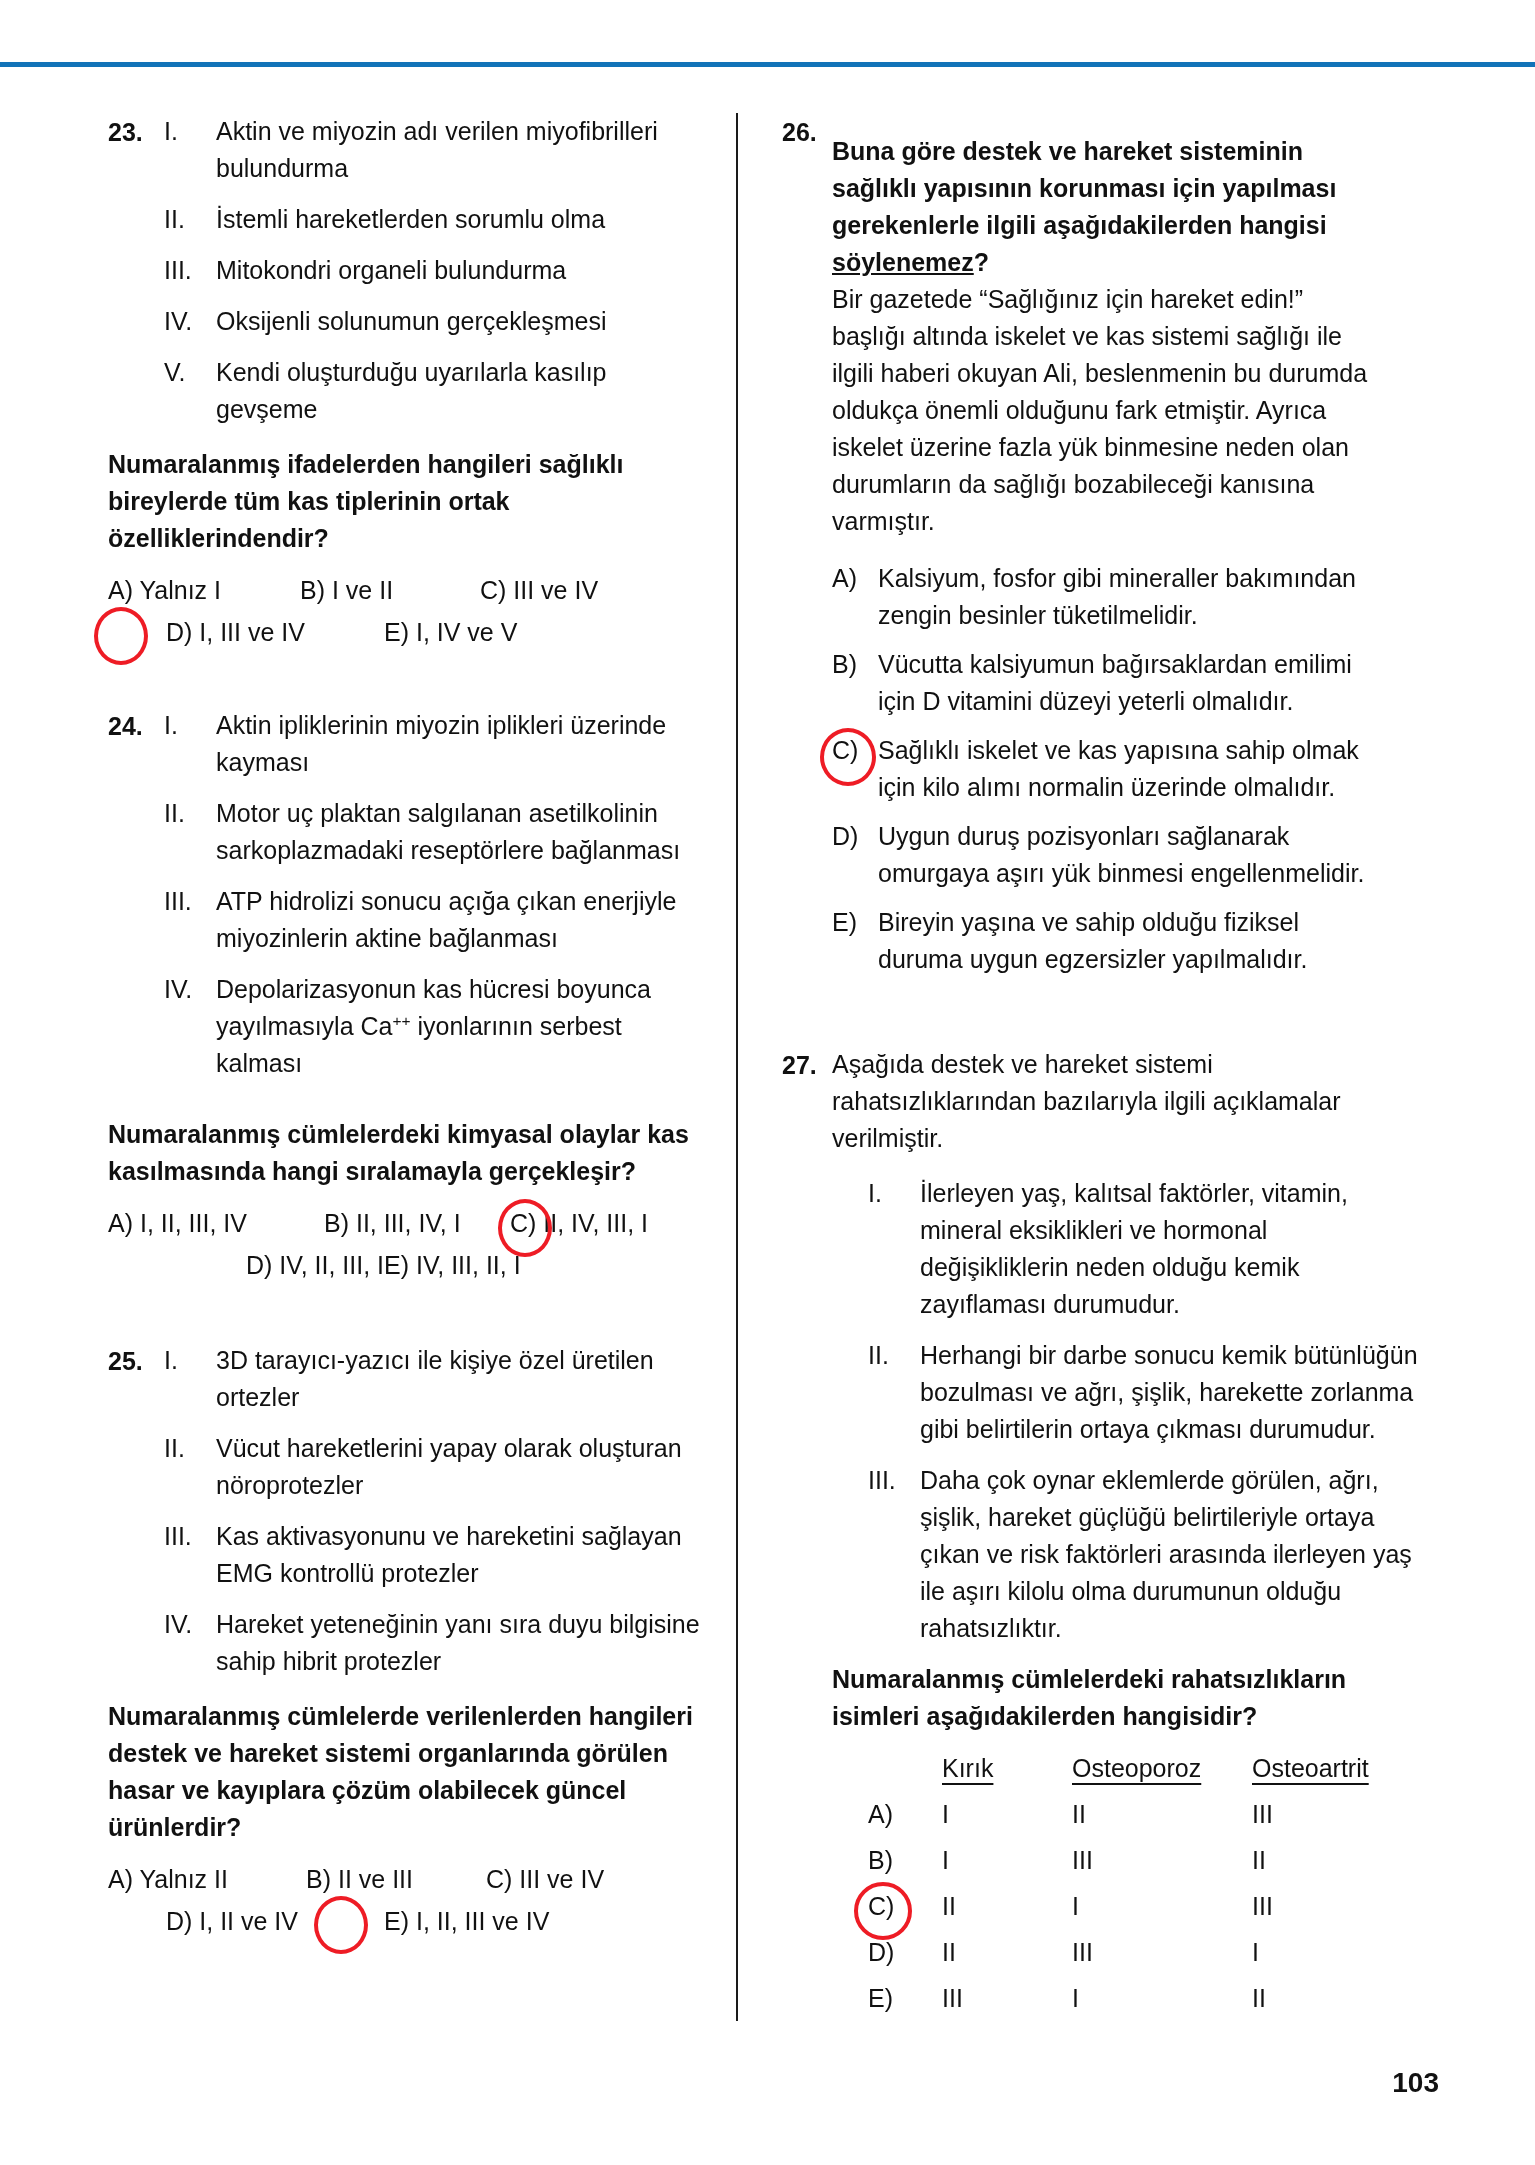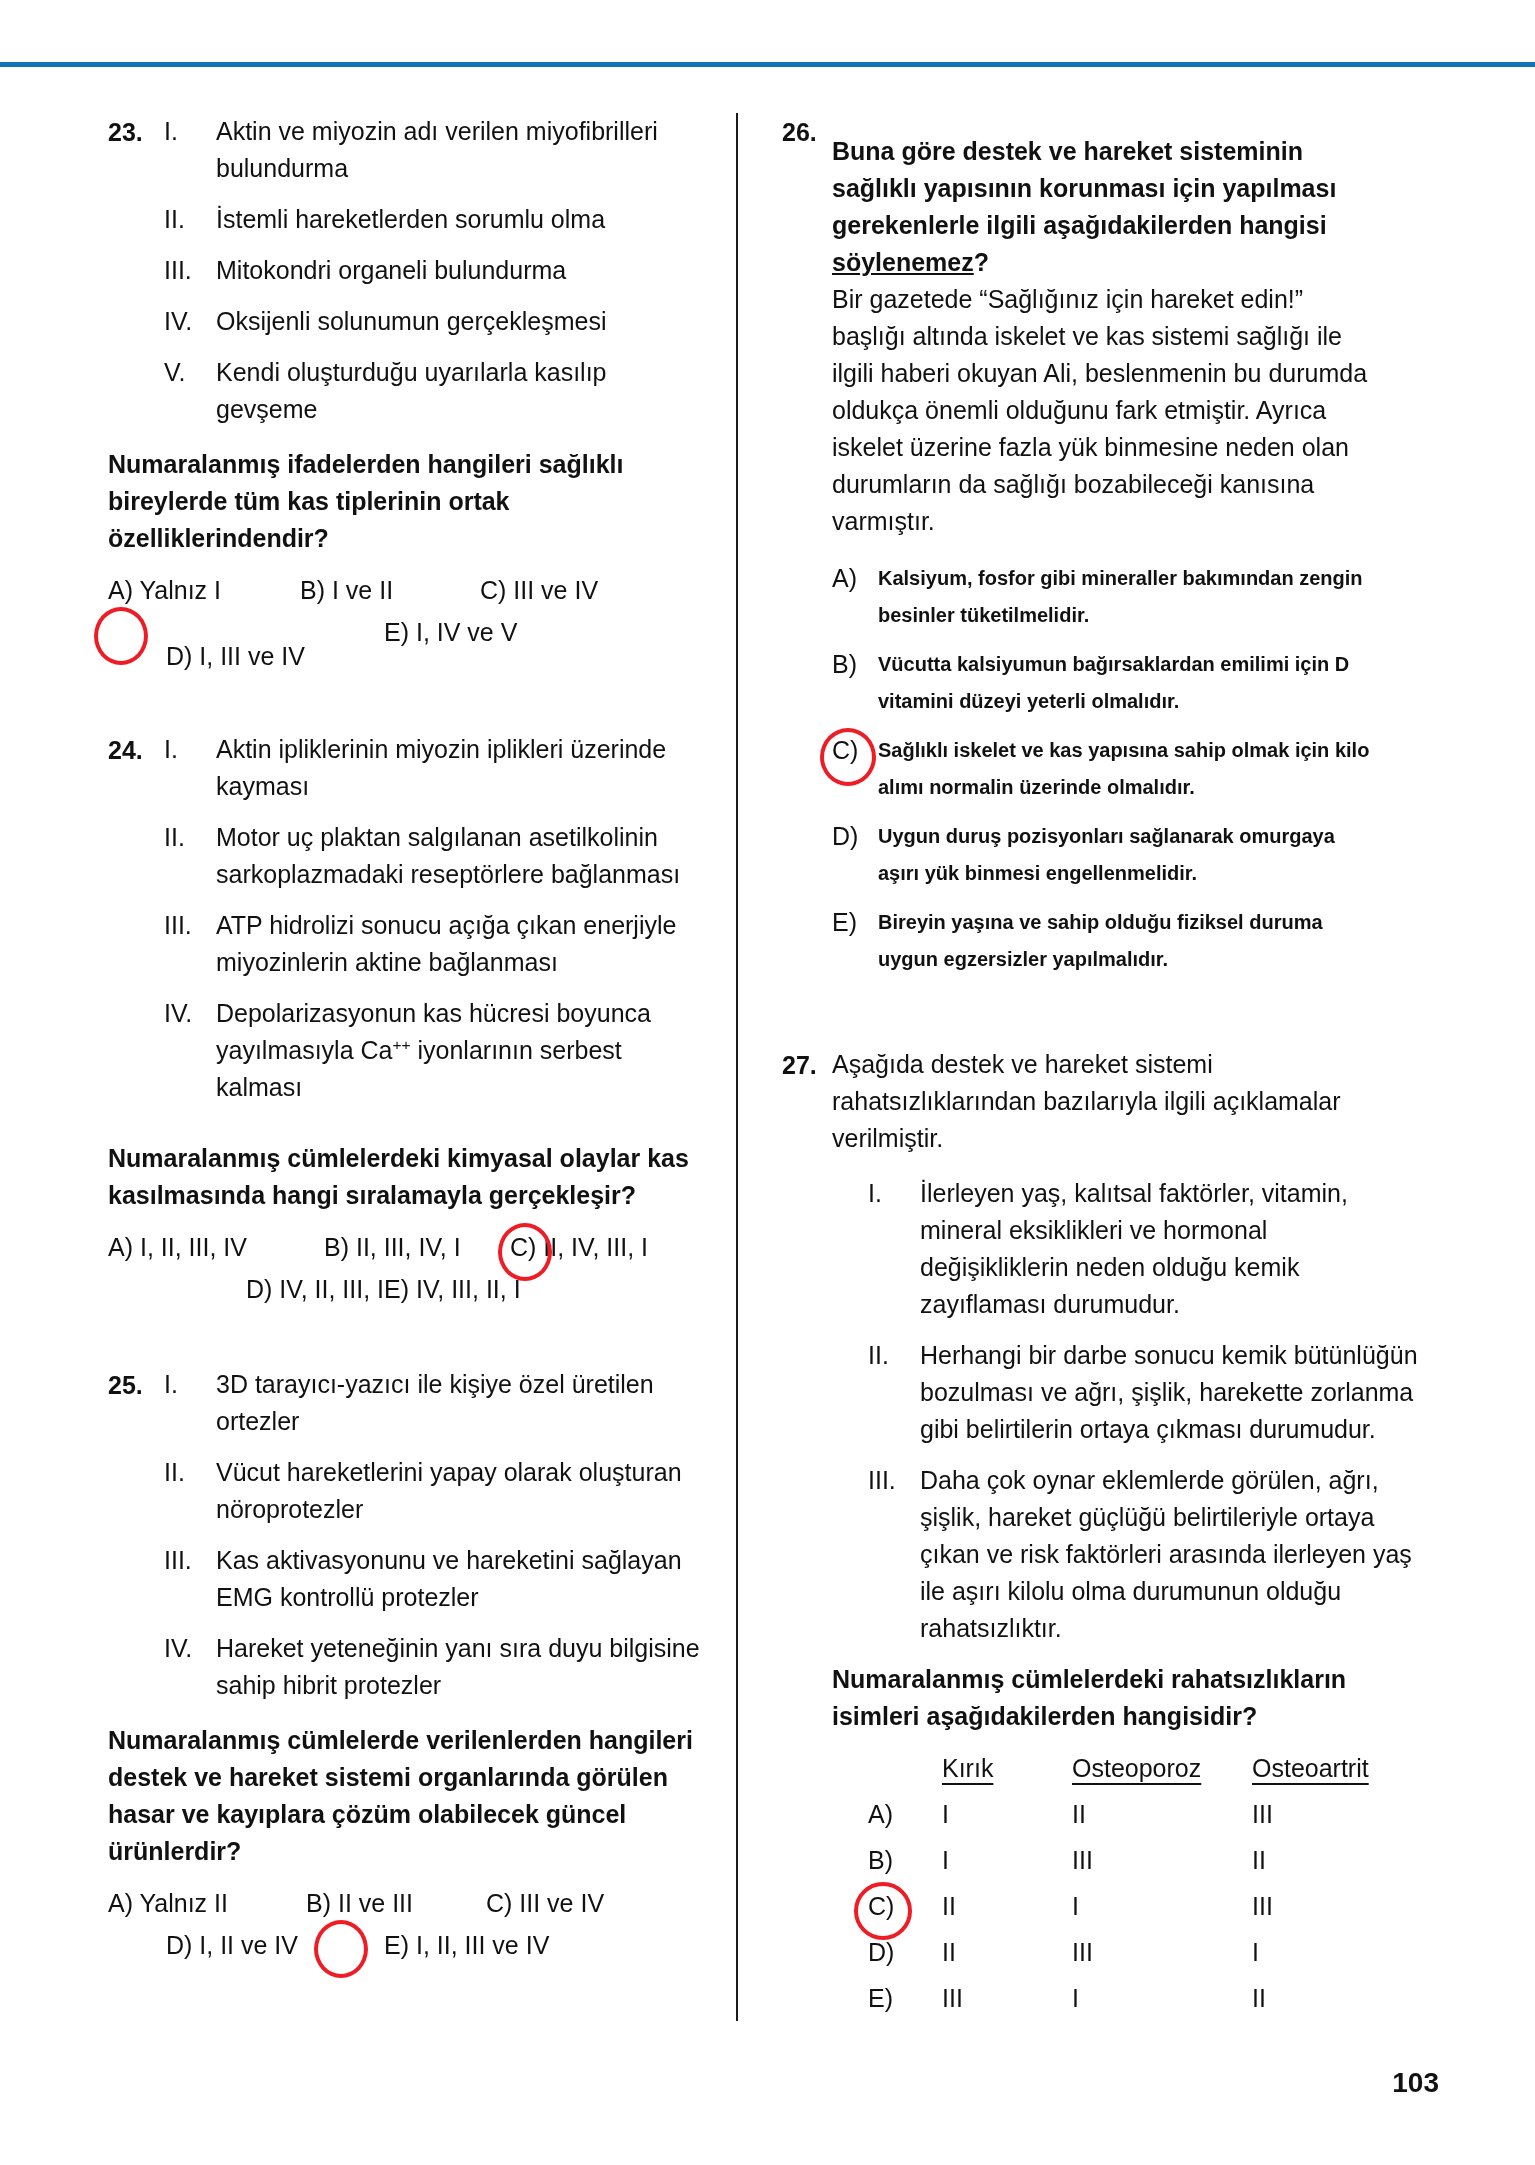--- a/index.html
+++ b/index.html
@@ -52,21 +52,21 @@
   .bold{font-weight:bold;}
   .uline{text-decoration:underline;}
 
   .opts{margin-top:12px;}
   .optrow{display:flex;font-size:25px;line-height:42px;position:relative;}
   .opt{white-space:nowrap;}
 
   .lettered{margin:0;padding:0;list-style:none;}
   .litem{display:flex;align-items:flex-start;margin-bottom:12px;}
   .ll{width:46px;flex:0 0 46px;font-size:25px;line-height:37px;}
-  .lt{font-size:20px;line-height:37px;flex:1;font-weight:bold;}
+  .lt{font-size:25px;line-height:37px;flex:1;}
 
   .circle{
     position:absolute;
     border:4px solid #ee1c25;
     border-radius:50%;
     pointer-events:none;
   }
 
   .tbl{margin-top:10px;font-size:25px;}
   .tbl .thead, .tbl .trow{display:flex;align-items:flex-start;}
@@ -123,21 +123,21 @@
           </div>
         </div>
         <div class="stem bold" style="margin-top:4px;">Numaralanmış ifadelerden hangileri sağlıklı bireylerde tüm kas tiplerinin ortak özelliklerindendir?</div>
         <div class="opts">
           <div class="optrow">
             <span class="opt" style="width:192px;">A) Yalnız I</span>
             <span class="opt" style="width:180px;">B) I ve II</span>
             <span class="opt">C) III ve IV</span>
           </div>
           <div class="optrow" style="padding-left:58px;">
-            <span class="opt" style="width:218px;margin-top:24px;">D) I, III ve IV</span>
+            <span class="opt" style="width:218px;">D) I, III ve IV</span>
             <span class="opt">E) I, IV ve V</span>
             <span class="circle" style="left:-14px;top:-4px;width:46px;height:50px;"></span>
           </div>
         </div>
       </div>
 
       <div class="q" style="margin-bottom:56px;">
         <div class="qhead">
           <div class="qnum">24.</div>
           <div class="qbody">

